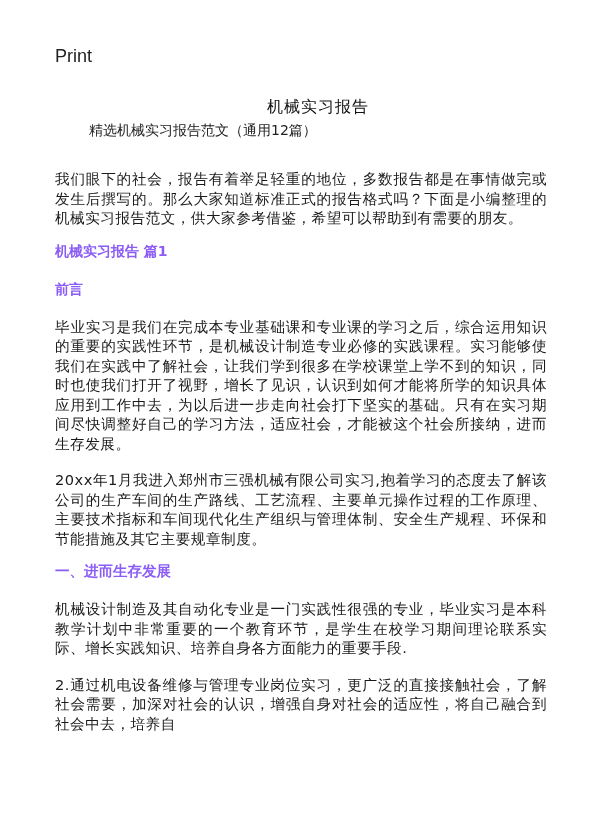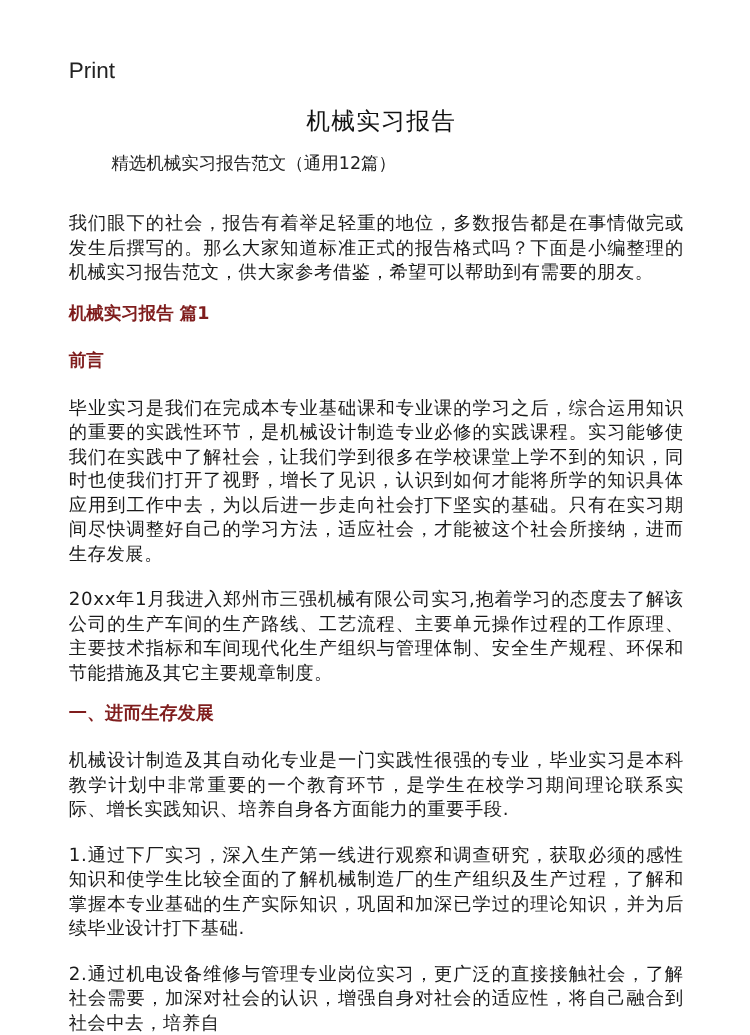--- a/index.html
+++ b/index.html
@@ -28,25 +28,25 @@
       font-family: Liberation Sans, sans-serif;
       font-size: 18px;
       color: #222;
     }
     .doc-title {
       position: absolute;
       top: 80px;
       left: 0;
       width: 492px;
       text-align: center;
-      font-size: 19px;
+      font-size: 16px;
       font-weight: normal;
       letter-spacing: 1px;
       color: #111;
-      margin: 4px;
+      margin: 17px;
     }
     .subtitle {
       position: absolute;
       top: 122px;
       left: 0;
       font-size: 14px;
       color: #222;
       margin-left: 34px;
     }
     .flow {
@@ -61,21 +61,21 @@
       margin: 17px 0 13px 0;
       text-align: justify;
       color: #1a1a1a;
       letter-spacing: 0.5px;
     }
     .section-head {
       font-size: 14px;
       font-weight: bold;
       margin: 0 0 18px 0;
       line-height: 20px;
-      color: #7f1d1d;
+      color: #8b5cf6;
       font-family: "DejaVu Sans", sans-serif;
     }
     .section-head.big {
       font-size: 14.5px;
     }
   </style>
 </head>
 <body>
 
 <div class="page">
@@ -88,16 +88,15 @@
 
     <div class="section-head">机械实习报告 篇1</div>
     <div class="section-head">前言</div>
 
     <p class="para">毕业实习是我们在完成本专业基础课和专业课的学习之后，综合运用知识的重要的实践性环节，是机械设计制造专业必修的实践课程。实习能够使我们在实践中了解社会，让我们学到很多在学校课堂上学不到的知识，同时也使我们打开了视野，增长了见识，认识到如何才能将所学的知识具体应用到工作中去，为以后进一步走向社会打下坚实的基础。只有在实习期间尽快调整好自己的学习方法，适应社会，才能被这个社会所接纳，进而生存发展。</p>
     <p class="para">20xx年1月我进入郑州市三强机械有限公司实习,抱着学习的态度去了解该公司的生产车间的生产路线、工艺流程、主要单元操作过程的工作原理、主要技术指标和车间现代化生产组织与管理体制、安全生产规程、环保和节能措施及其它主要规章制度。</p>
 
     <div class="section-head big">一、进而生存发展</div>
 
     <p class="para">机械设计制造及其自动化专业是一门实践性很强的专业，毕业实习是本科教学计划中非常重要的一个教育环节，是学生在校学习期间理论联系实际、增长实践知识、培养自身各方面能力的重要手段.</p>
-    <p class="para">1.通过下厂实习，深入生产第一线进行观察和调查研究，获取必须的感性知识和使学生比较全面的了解机械制造厂的生产组织及生产过程，了解和掌握本专业基础的生产实际知识，巩固和加深已学过的理论知识，并为后续毕业设计打下基础.</p>
     <p class="para">2.通过机电设备维修与管理专业岗位实习，更广泛的直接接触社会，了解社会需要，加深对社会的认识，增强自身对社会的适应性，将自己融合到社会中去，培养自</p>
   </div>
 </div>
 
 </body></html>

